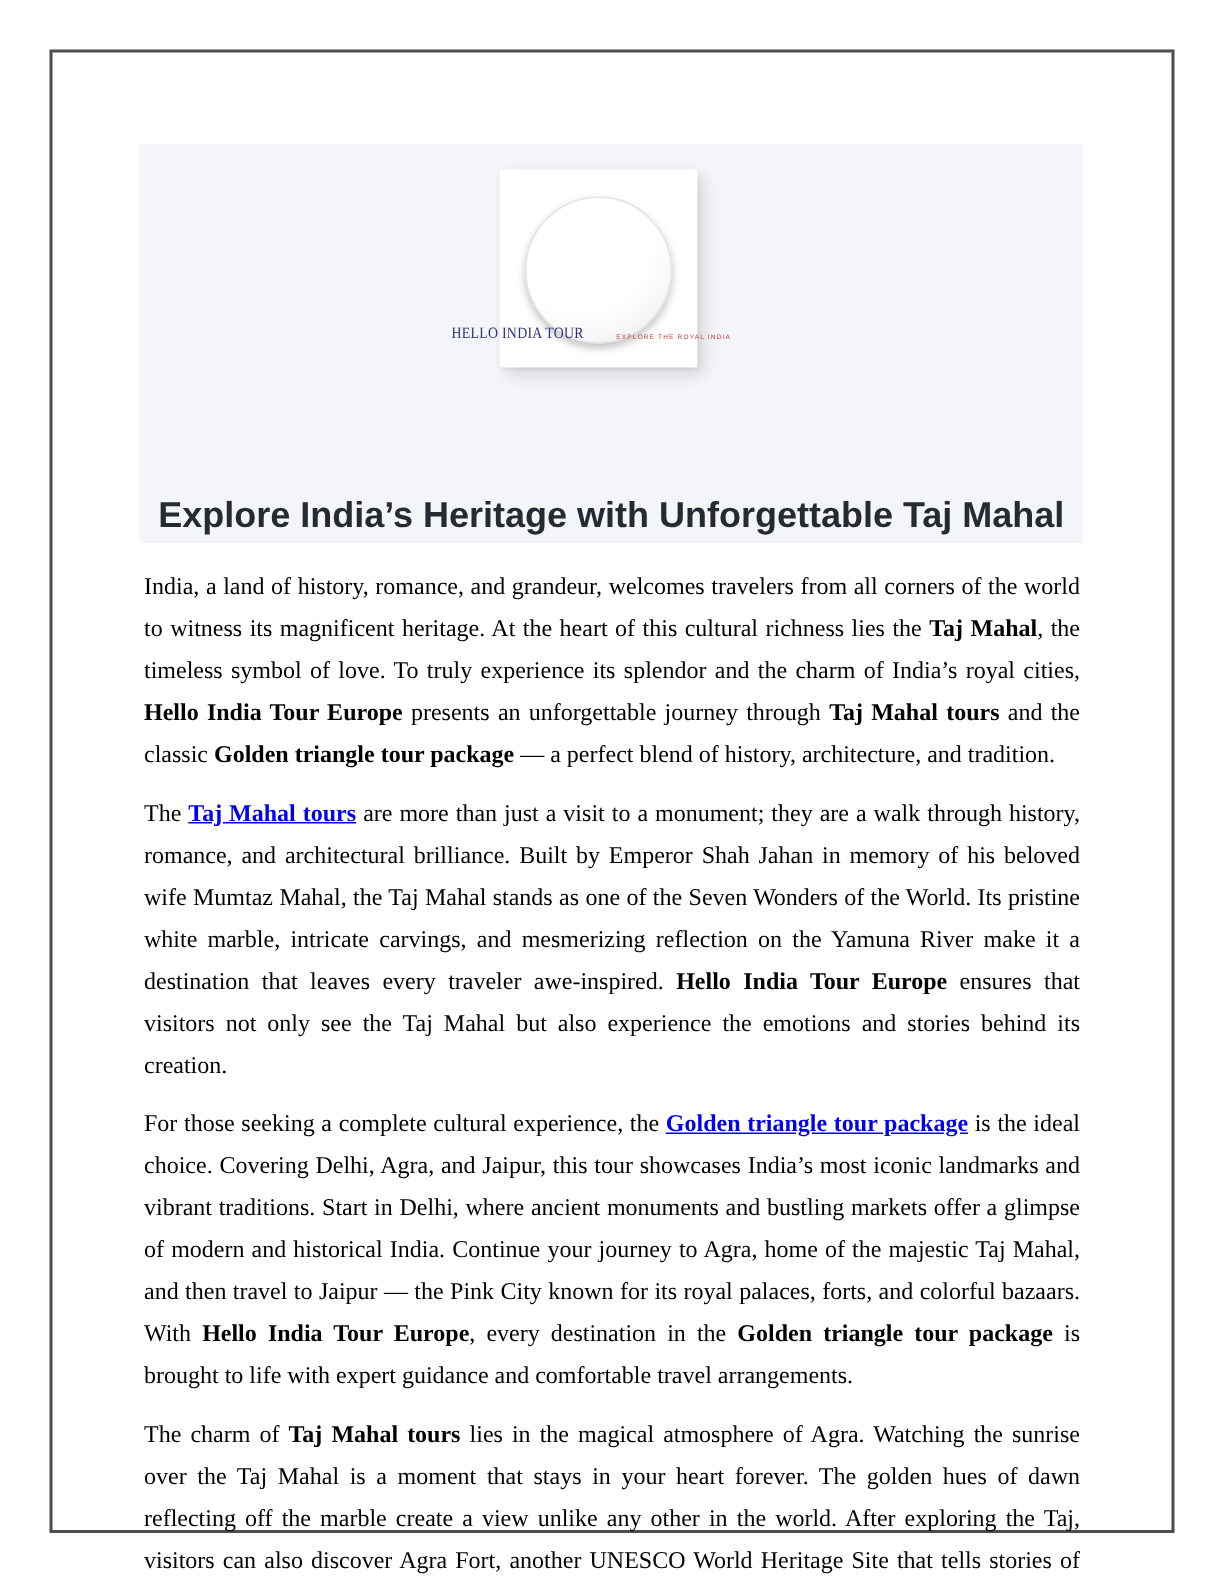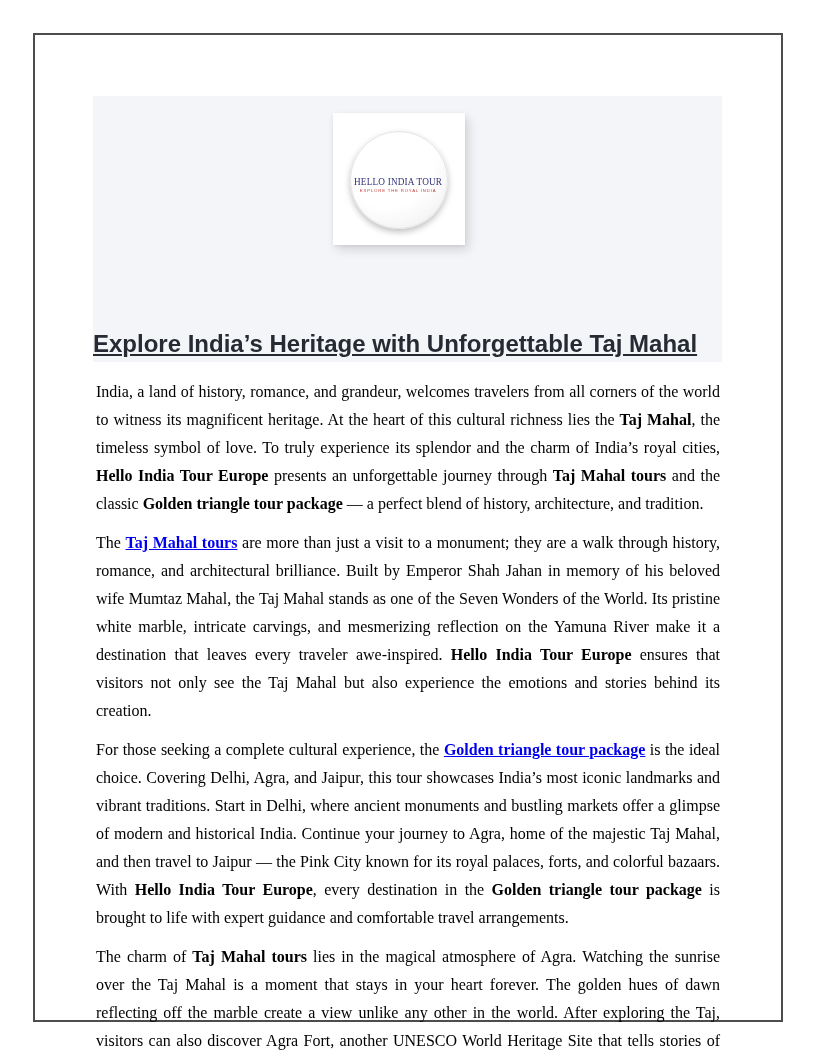--- a/index.html
+++ b/index.html
@@ -35,22 +35,22 @@
   }
   .logo-circle {
     width: 98px; height: 98px;
     border-radius: 50%;
     margin: 18px auto 0;
     background: radial-gradient(circle at 38% 30%, #ffffff 52%, #f7f7f8 72%, #ebebee 90%, #dededf 100%);
     box-shadow: 0 3px 6px rgba(0,0,0,0.25);
     border: 1px solid #e3e3e6;
     box-sizing: border-box;
     display: flex;
-    flex-direction: column;
-    align-items: center;
+    flex-direction: row;
+    align-items: flex-end;
     justify-content: center;
     padding-top: 10px;
   }
   .logo-title {
     font-family: "Liberation Serif", serif;
     font-size: 10.5px;
     color: var(--logo-title, #31337a);
     white-space: nowrap;
     transform: scaleX(0.88);
     letter-spacing: 0.2px;
@@ -61,26 +61,26 @@
     color: var(--logo-subtitle, #c24040);
     white-space: nowrap;
     letter-spacing: 1.1px;
     transform: scale(0.72);
     margin-top: 1px;
   }
   .title {
     position: absolute;
     left: 0; right: 0; bottom: 2px;
     margin: 0;
+    text-align: center;
     font-family: "Liberation Sans", sans-serif;
     font-weight: bold;
     font-size: 24px;
     line-height: 33px;
     color: var(--heading-text, #262b33);
-    text-decoration: underline;
   }
   .title-line { display: block; }
   .content {
     position: absolute;
     left: 96px; top: 378px;
     width: 624px;
     font-size: 16px;
     line-height: 28px;
     color: var(--body-text, #000000);
     text-align: justify;

